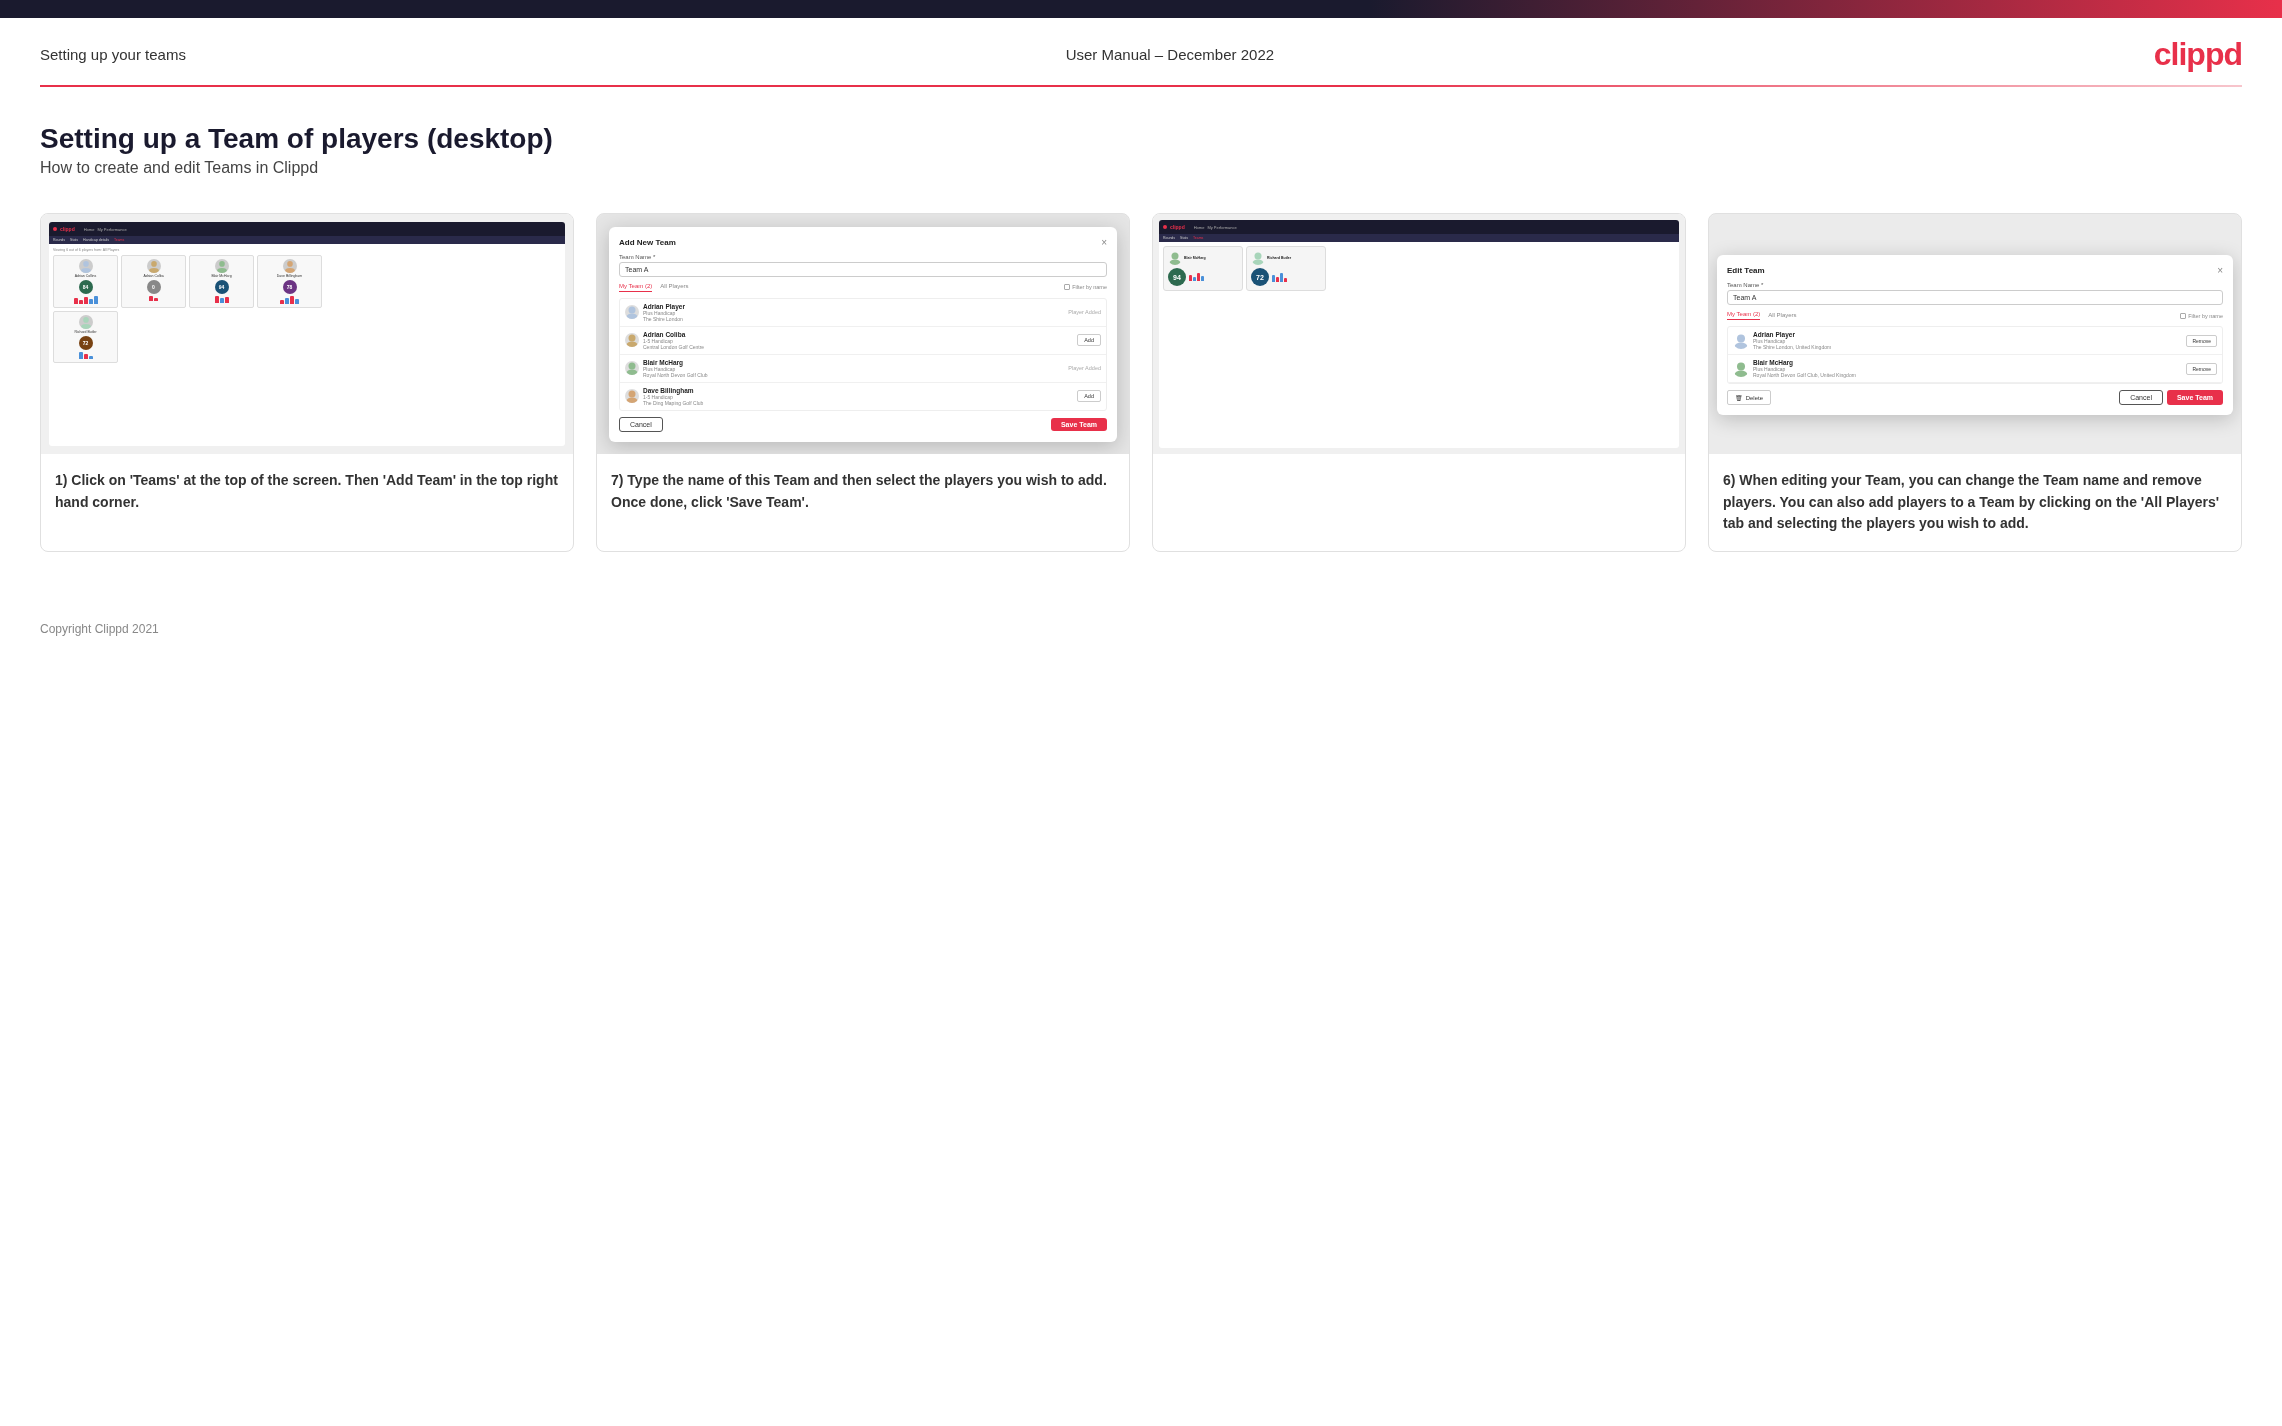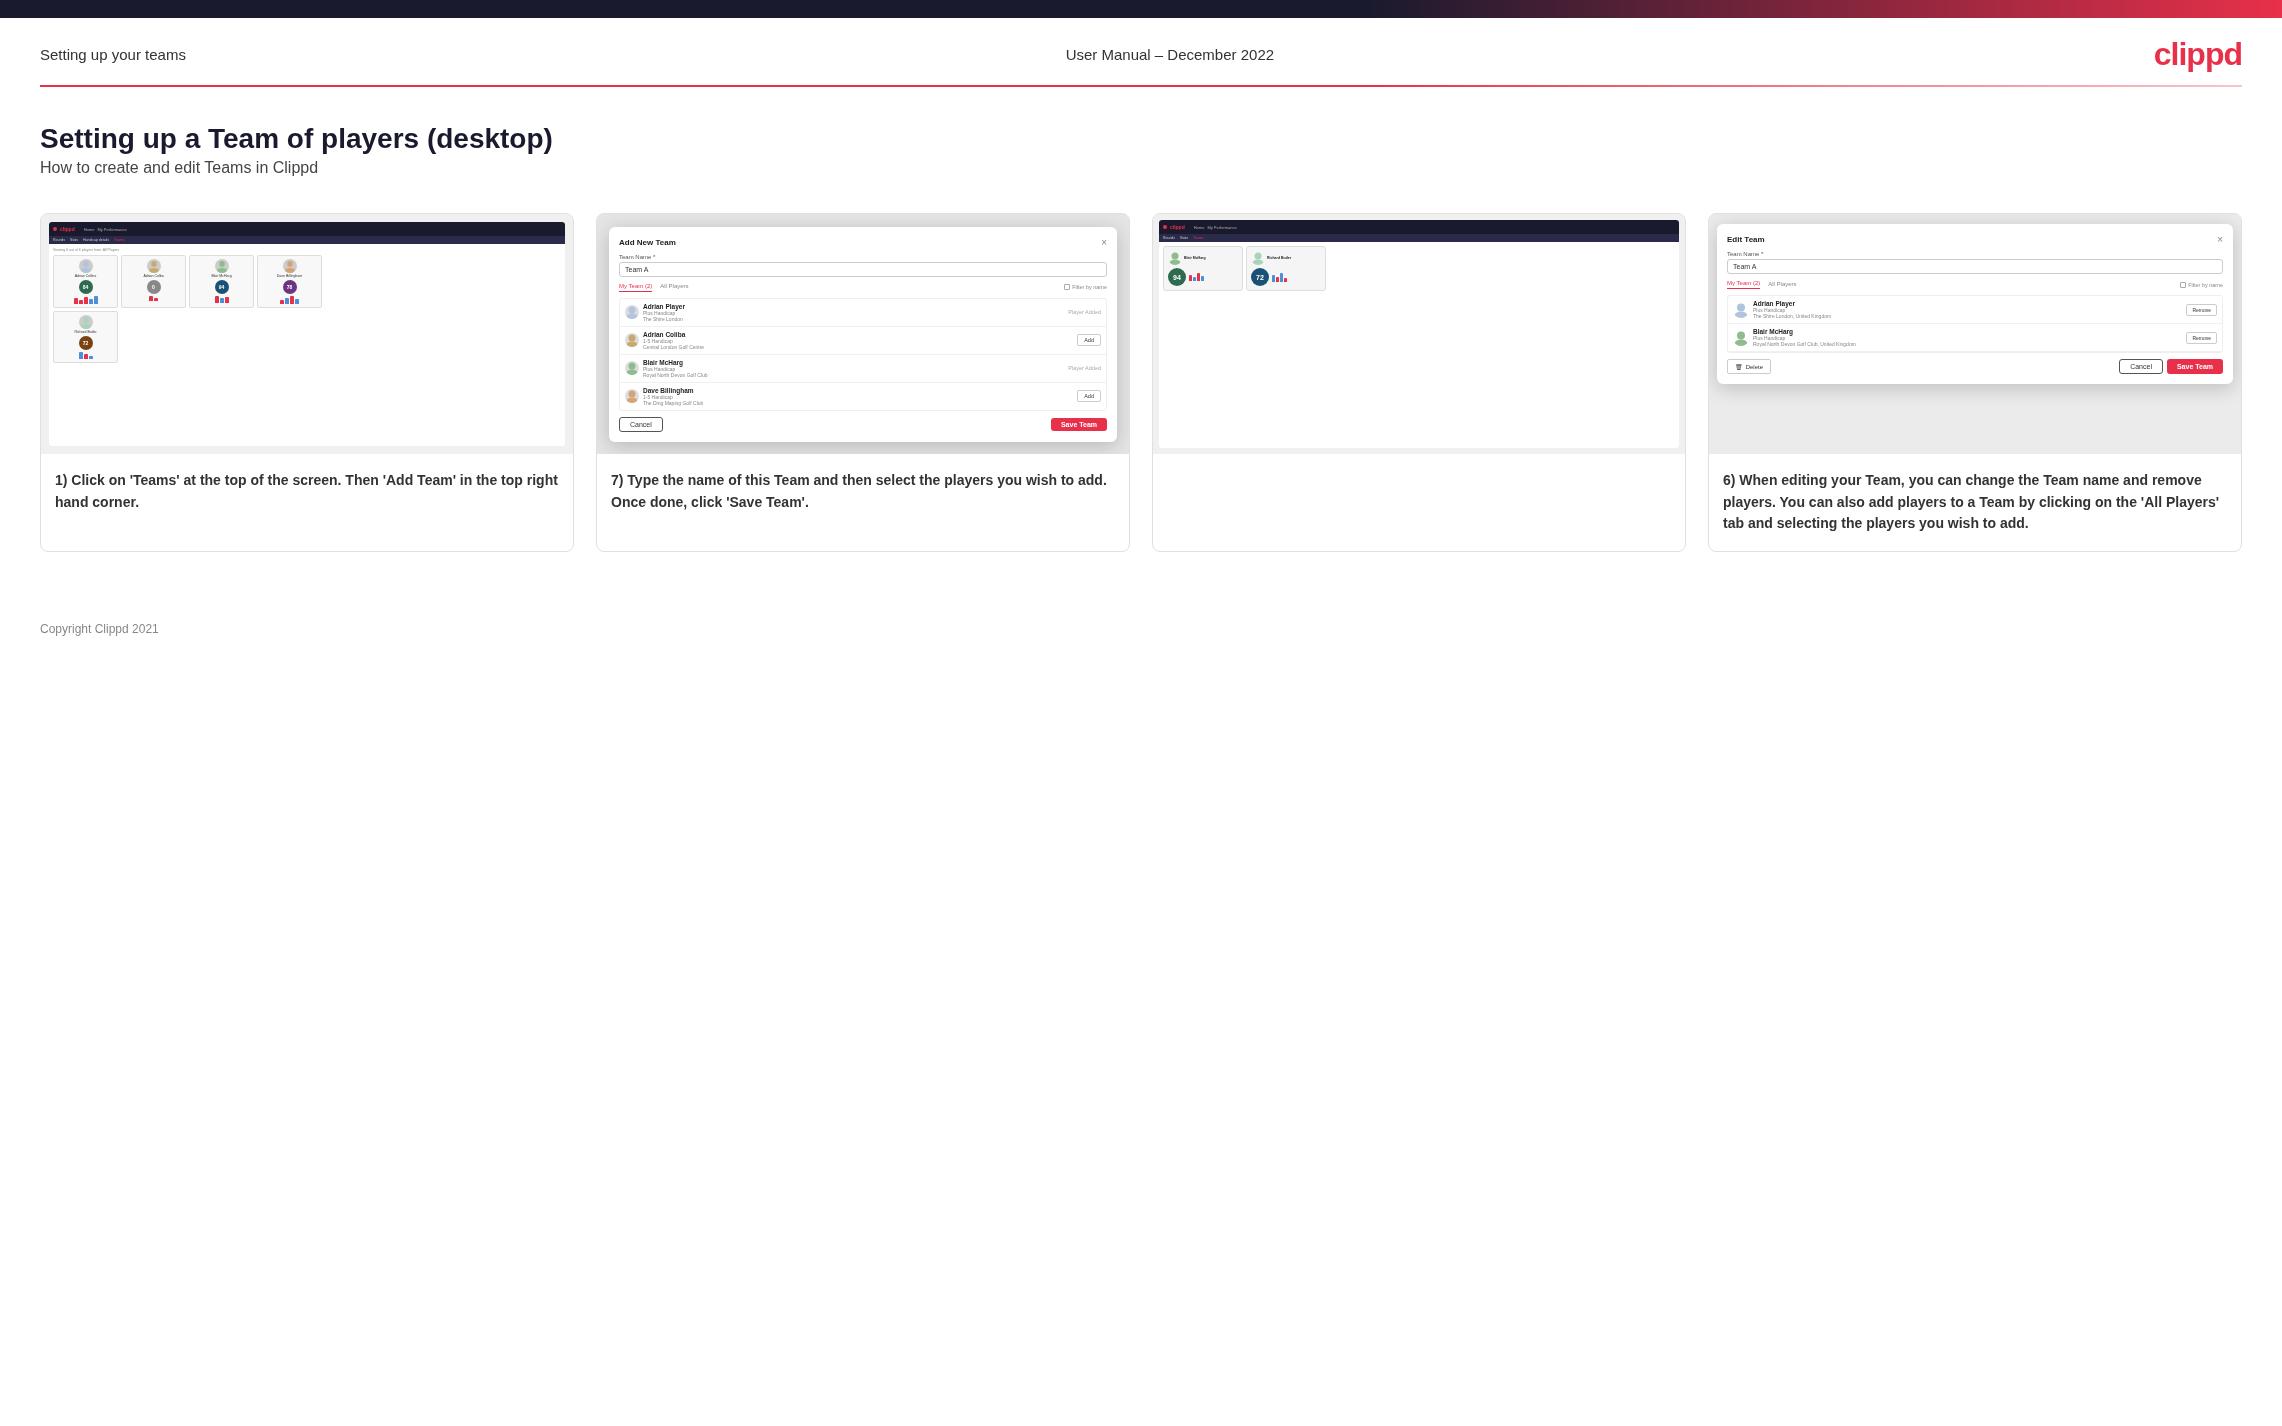--- a/index.html
+++ b/index.html
@@ -311,20 +311,21 @@
       min-height: 240px;
       padding: 10px 8px;
     }
     .edit-modal-box {
       background: #fff;
       border-radius: 6px;
       box-shadow: 0 4px 20px rgba(0,0,0,0.2);
       width: 100%;
       padding: 10px;
       font-size: 7px;
+      margin-top: 31px;
     }
     .edit-modal-player-row {
       display: flex;
       align-items: center;
       padding: 4px 5px;
       border-bottom: 1px solid #f0f0f0;
       gap: 4px;
     }
     .edit-remove-btn {
       background: #fff;

